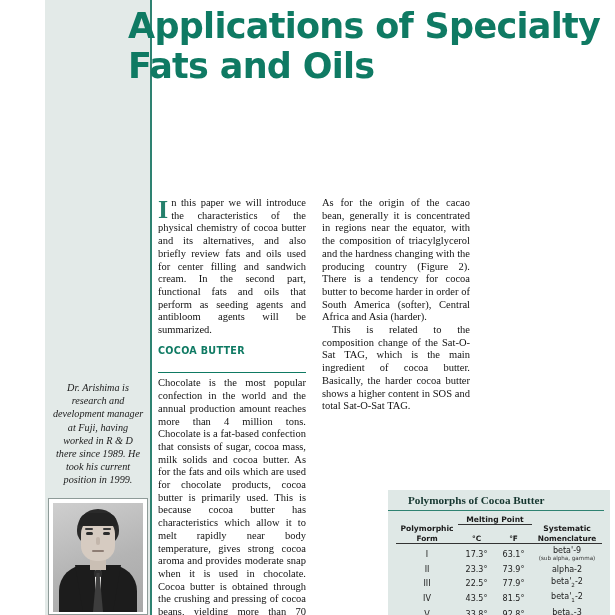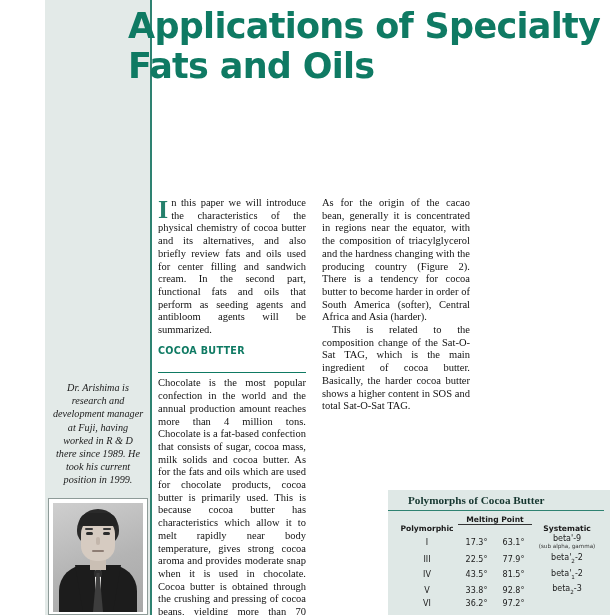--- a/index.html
+++ b/index.html
@@ -253,32 +253,52 @@
           <th rowspan="1" style="width:62px;">
             <span>Polymorphic</span>
           </th>
           <th colspan="2" style="width:74px;" class="mp-span">
             <span class="u">Melting Point</span>
           </th>
           <th rowspan="1" style="width:70px;margin-top:29px;">
             <span>Systematic</span>
           </th>
         </tr>
+        <tr class="hdr-units">
+          <th>
+            <span class="u">Form</span>
+          </th>
+          <th>
+              <span class="u">°C</span>
+            </th>
+          <th>
+              <span class="u">°F</span>
+            </th>
+          <th>
+              <span class="u">Nomenclature</span>
+            </th>
+        </tr>
       </thead>
       <tbody>
         <tr>
           <td>I</td>
           <td>17.3°</td>
           <td>63.1°</td>
           <td>
             <span>beta'-9</span>
             <span class="subnote">(sub alpha, gamma)</span>
           </td>
         </tr>
         <tr>
+          <td>II</td>
+          <td>23.3°</td>
+          <td>73.9°</td>
+          <td><span>alpha-2</span></td>
+        </tr>
+        <tr>
           <td>III</td>
           <td>22.5°</td>
           <td>77.9°</td>
           <td><span>beta'</span><sub>2</sub><span>-2</span></td>
         </tr>
         <tr>
           <td>IV</td>
           <td>43.5°</td>
           <td>81.5°</td>
           <td><span>beta'</span><sub>1</sub><span>-2</span></td>

